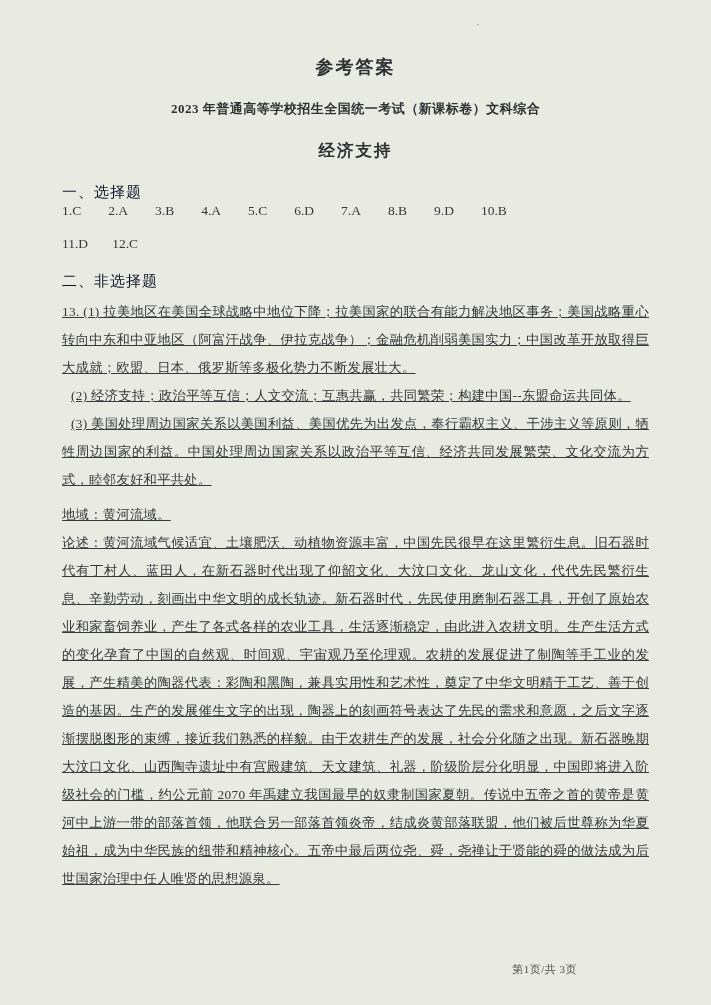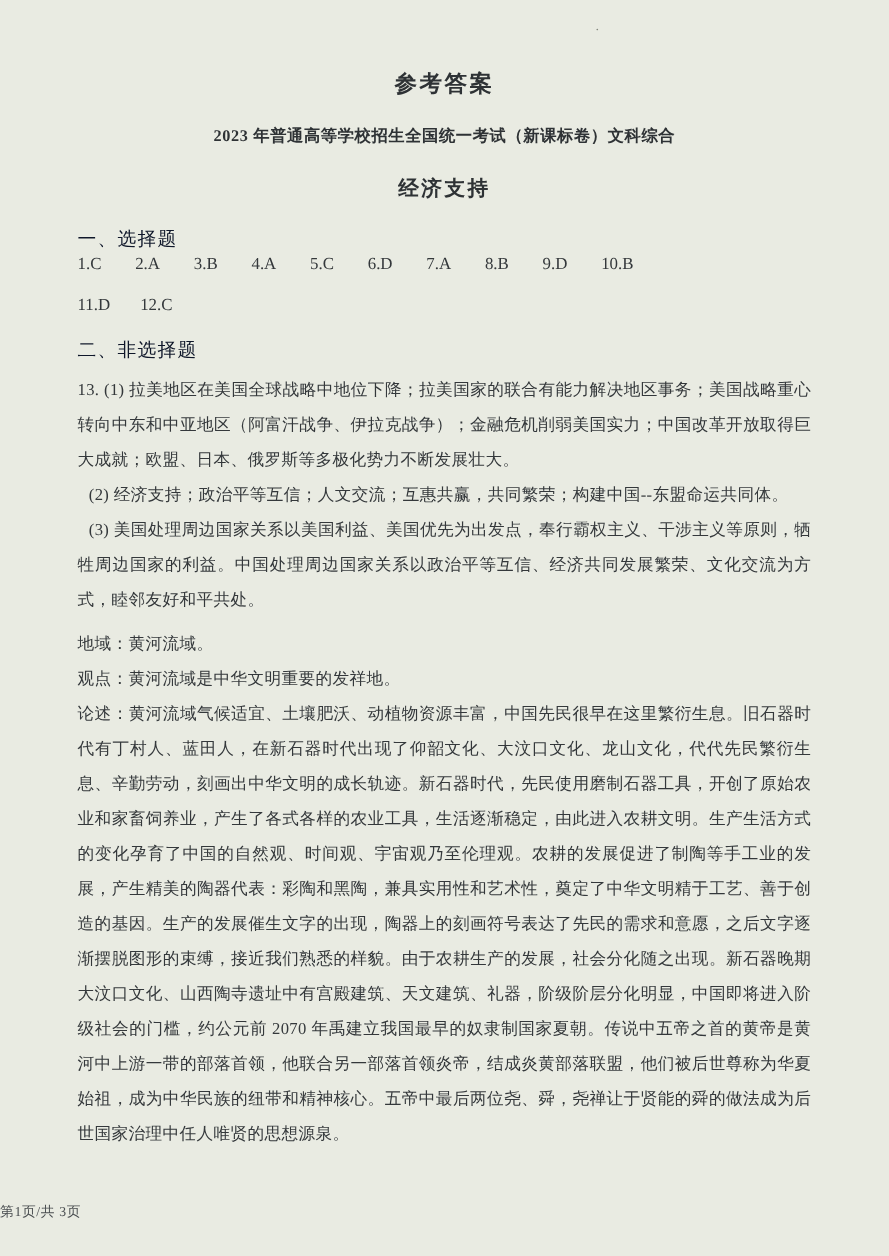--- a/index.html
+++ b/index.html
@@ -61,36 +61,36 @@
     letter-spacing: 1px;
   }
   .answers-row {
     display: flex;
     gap: 27px;
     font-size: 13.5px;
     line-height: 18px;
     color: #34383b;
   }
   .answers-row.row2 { gap: 24px; margin-top: 15px; text-align: center; }
-  .body-block { margin-top: 7px; }
+  .body-block { margin-top: 7px; text-decoration: underline; }
   .body-text {
     margin: 0;
     font-size: 13.3px;
     line-height: 28px;
     text-align: justify;
     letter-spacing: 0.3px;
     color: #34383b;
   }
   .indent-small { text-indent: 9px; }
   .footer {
     position: absolute;
     bottom: 28px;
     left: 0;
     width: 577px;
-    text-align: left;
+    text-align: right;
     font-size: 11px;
     color: #4a4e51;
     letter-spacing: 0.5px;
   }
 </style>
 </head>
 <body>
 
 <div class="page">
 
@@ -123,19 +123,18 @@
   <h3 class="section-heading">二、非选择题</h3>
 
   <div class="body-block">
     <p class="body-text">13. (1) 拉美地区在美国全球战略中地位下降；拉美国家的联合有能力解决地区事务；美国战略重心转向中东和中亚地区（阿富汗战争、伊拉克战争）；金融危机削弱美国实力；中国改革开放取得巨大成就；欧盟、日本、俄罗斯等多极化势力不断发展壮大。</p>
     <p class="body-text indent-small">(2) 经济支持；政治平等互信；人文交流；互惠共赢，共同繁荣；构建中国--东盟命运共同体。</p>
     <p class="body-text indent-small">(3) 美国处理周边国家关系以美国利益、美国优先为出发点，奉行霸权主义、干涉主义等原则，牺牲周边国家的利益。中国处理周边国家关系以政治平等互信、经济共同发展繁荣、文化交流为方式，睦邻友好和平共处。</p>
   </div>
 
   <div class="body-block">
     <p class="body-text">地域：黄河流域。</p>
-    <p class="body-text">观点：黄河流域是中华文明重要的发祥地。</p>
     <p class="body-text">论述：黄河流域气候适宜、土壤肥沃、动植物资源丰富，中国先民很早在这里繁衍生息。旧石器时代有丁村人、蓝田人，在新石器时代出现了仰韶文化、大汶口文化、龙山文化，代代先民繁衍生息、辛勤劳动，刻画出中华文明的成长轨迹。新石器时代，先民使用磨制石器工具，开创了原始农业和家畜饲养业，产生了各式各样的农业工具，生活逐渐稳定，由此进入农耕文明。生产生活方式的变化孕育了中国的自然观、时间观、宇宙观乃至伦理观。农耕的发展促进了制陶等手工业的发展，产生精美的陶器代表：彩陶和黑陶，兼具实用性和艺术性，奠定了中华文明精于工艺、善于创造的基因。生产的发展催生文字的出现，陶器上的刻画符号表达了先民的需求和意愿，之后文字逐渐摆脱图形的束缚，接近我们熟悉的样貌。由于农耕生产的发展，社会分化随之出现。新石器晚期大汶口文化、山西陶寺遗址中有宫殿建筑、天文建筑、礼器，阶级阶层分化明显，中国即将进入阶级社会的门槛，约公元前 2070 年禹建立我国最早的奴隶制国家夏朝。传说中五帝之首的黄帝是黄河中上游一带的部落首领，他联合另一部落首领炎帝，结成炎黄部落联盟，他们被后世尊称为华夏始祖，成为中华民族的纽带和精神核心。五帝中最后两位尧、舜，尧禅让于贤能的舜的做法成为后世国家治理中任人唯贤的思想源泉。</p>
   </div>
 
   <div class="footer">第1页/共 3页</div>
 
 </div>
 
 </body></html>

